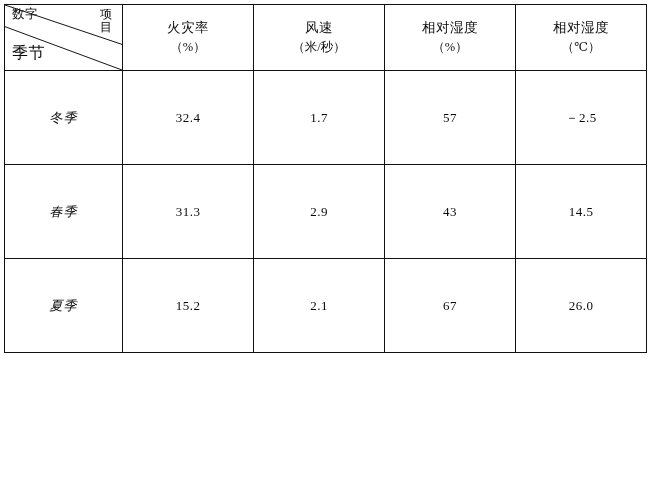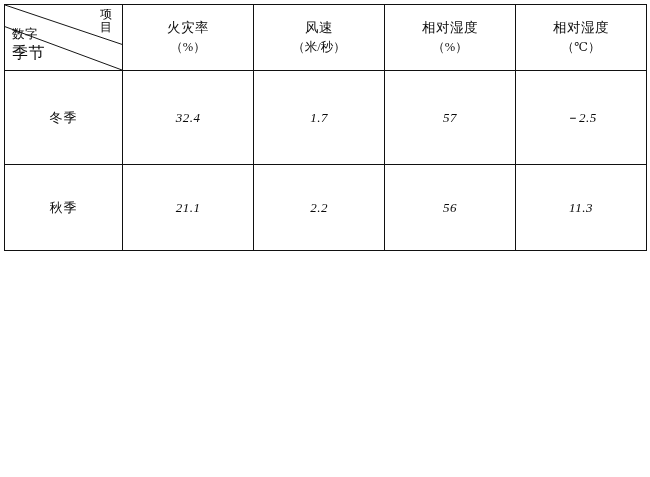--- a/index.html
+++ b/index.html
@@ -83,25 +83,25 @@
   .corner-bottom {
     position: absolute;
     left: 7px;
     bottom: 5px;
     font-size: 16px;
     letter-spacing: 0.5px;
   }
   .season-label {
     font-size: 13.5px;
     letter-spacing: 1px;
+    font-style: italic;
   }
   .value-cell {
     font-size: 13px;
     letter-spacing: 0.5px;
-    font-style: italic;
   }
   .neg { letter-spacing: 0.5px; }
 </style>
 </head>
 <body>
 
 <div id="sheet">
   <table class="data-table">
     <colgroup>
       <col class="c0">
@@ -115,21 +115,21 @@
         <td class="corner">
           <svg viewBox="0 0 118 66" preserveAspectRatio="none">
             <line x1="0" y1="0" x2="118" y2="40" stroke="#111111" stroke-width="1"></line>
             <line x1="0" y1="22" x2="118" y2="66" stroke="#111111" stroke-width="1"></line>
           </svg>
           <div class="corner-top">
             <span>项</span>
             <span>目</span>
           </div>
           <div class="corner-bottom">季节</div>
-          <div style="position:absolute;left:7px;top:20px;font-size:12.5px;letter-spacing:0.5px;">数字</div>
+          <div style="position:absolute;left:7px;top:0;font-size:12.5px;letter-spacing:0.5px;">数字</div>
         </td>
         <td>
           <div class="hdr-text">火灾率</div>
           <div class="hdr-line2">（%）</div>
         </td>
         <td>
           <div class="hdr-text">风速</div>
           <div class="hdr-line2">（米/秒）</div>
         </td>
         <td>
@@ -143,24 +143,31 @@
       </tr>
 
       <tr class="body-row">
         <td class="season-label">冬季</td>
         <td class="value-cell">32.4</td>
         <td class="value-cell">1.7</td>
         <td class="value-cell">57</td>
         <td class="value-cell neg">－2.5</td>
       </tr>
 
+      <tr class="body-row">
+        <td class="season-label">春季</td>
+        <td class="value-cell">31.3</td>
+        <td class="value-cell">2.9</td>
+        <td class="value-cell">43</td>
+        <td class="value-cell">14.5</td>
+      </tr>
 
+      <tr class="body-row">
+        <td class="season-label">夏季</td>
+        <td class="value-cell">15.2</td>
+        <td class="value-cell">2.1</td>
+        <td class="value-cell">67</td>
+        <td class="value-cell">26.0</td>
+      </tr>
 
-      <tr class="body-row last">
-        <td class="season-label">秋季</td>
-        <td class="value-cell">21.1</td>
-        <td class="value-cell">2.2</td>
-        <td class="value-cell">56</td>
-        <td class="value-cell">11.3</td>
-      </tr>
     </tbody>
   </table>
 </div>
 
 </body></html>

